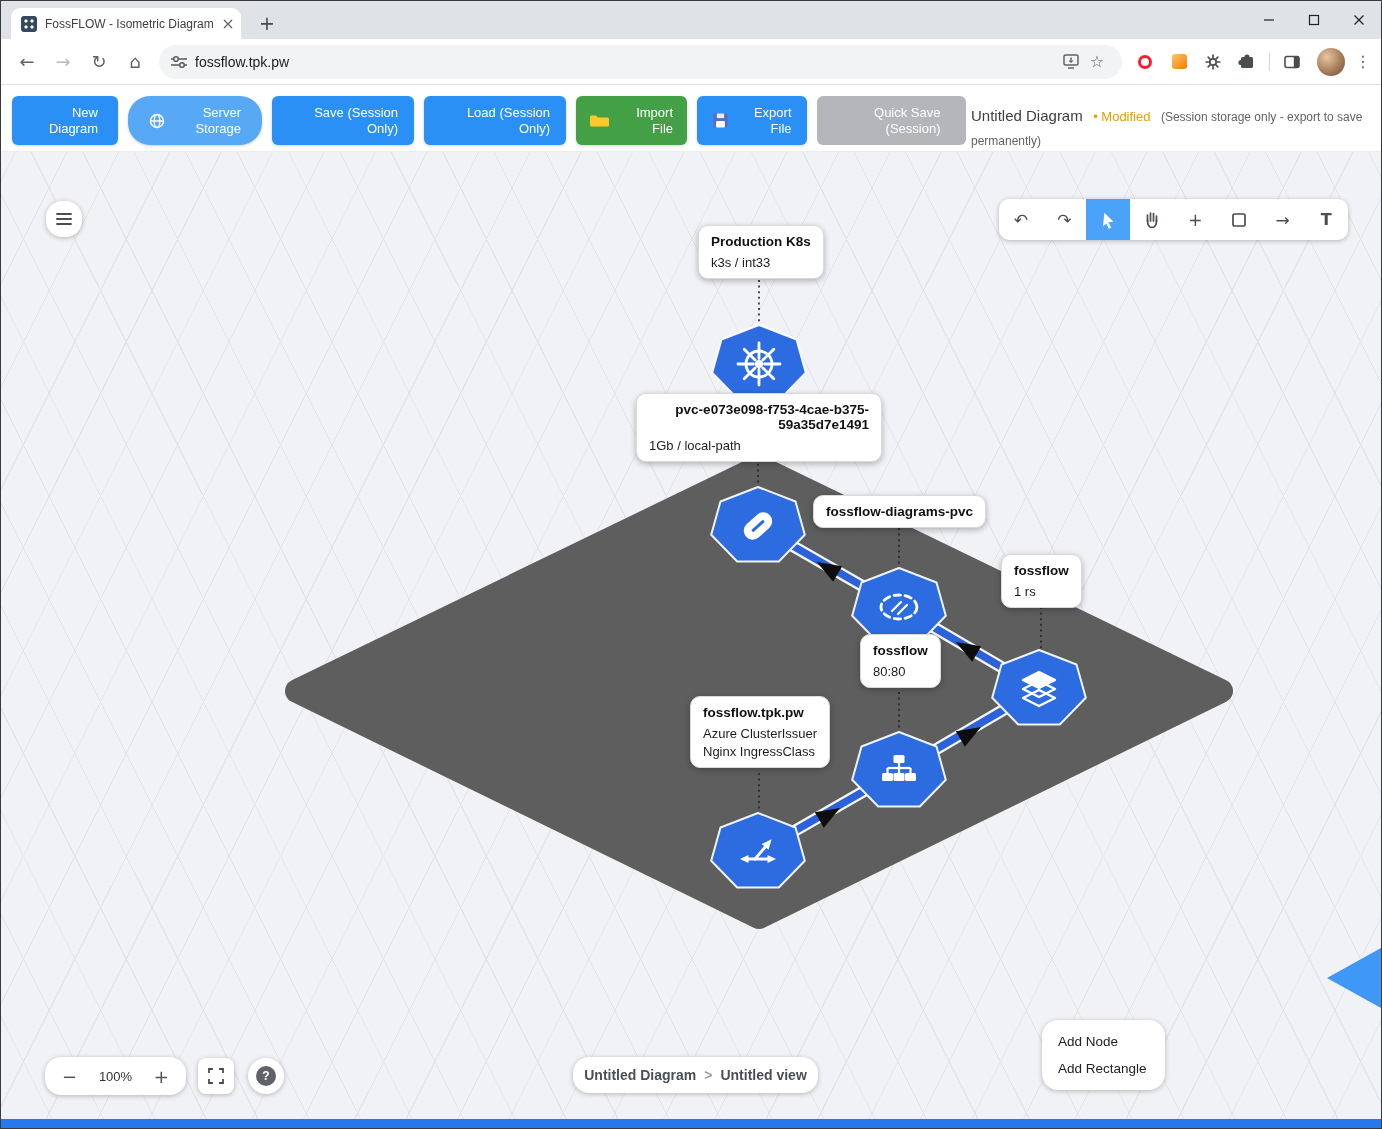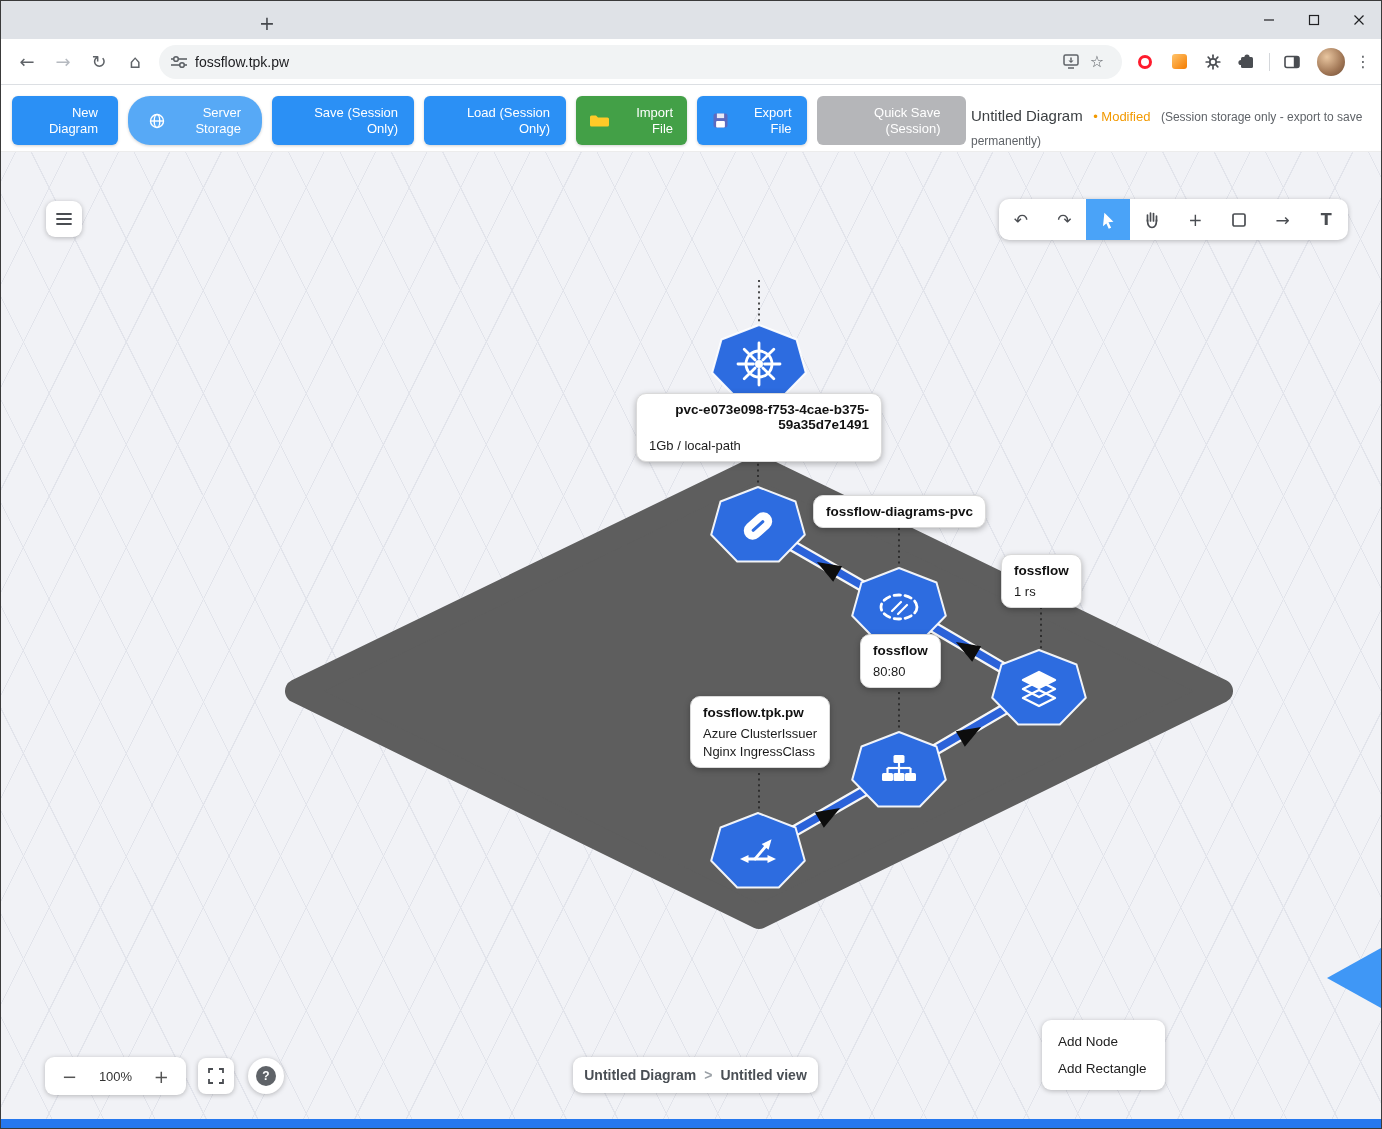--- a/index.html
+++ b/index.html
@@ -55,21 +55,21 @@
   
   .canvas { position:absolute; left:0; top:151px; width:1382px; height:969px; background-color:#f1f2f6;
     background-image: repeating-linear-gradient(63.43deg,#e2e4eb 0 1px,transparent 1px 46px),
                       repeating-linear-gradient(-63.43deg,#e2e4eb 0 1px,transparent 1px 46px);
     overflow:hidden; }
   .scene { position:absolute; left:0; top:0; width:1382px; height:969px; display:block; }
   .platform { fill:#5e5e5e; stroke:#5e5e5e; stroke-width:24; stroke-linejoin:round; }
   .nshape { fill:#2d6ce0; stroke:rgba(255,255,255,.92); stroke-width:2; stroke-linejoin:round; }
   .dotted line { stroke:#222; stroke-width:1.6; stroke-dasharray:2 3.6; }
 
-  .floating { position:absolute; background:#fff; border-radius:9px; box-shadow:0 1px 5px rgba(0,0,0,.25); }
+  .floating { position:absolute; background:#fff; border-radius:16px; box-shadow:0 1px 5px rgba(0,0,0,.25); }
   .hamburger { left:45px; top:49px; width:36px; height:36px; display:flex; align-items:center; justify-content:center; cursor:pointer; }
 
   .palette { left:998px; top:47px; width:349px; height:41px; border-radius:10px; display:flex; overflow:hidden; }
   .ptool { flex:1; display:flex; align-items:center; justify-content:center; font-size:17px; color:#4a4d52; cursor:pointer; font-family:"DejaVu Sans",sans-serif; }
   .ptool.active { background:#4aa3f8; color:#fff; }
   .ptool.ttool { font-weight:bold; font-size:16px; }
 
   .nlabel { position:absolute; background:#fff; border:1px solid #dadada; border-radius:10px; padding:8px 12px; box-shadow:0 2px 6px rgba(0,0,0,.28); z-index:5; }
   .nlabel .t { font-weight:bold; font-size:13.5px; color:#111; white-space:nowrap; }
   .nlabel .t.wrap { white-space:normal; word-wrap:break-word;text-align:right; }
@@ -91,20 +91,27 @@
   .ctxitem { padding:6px 16px; font-size:13.5px; color:#222; cursor:pointer; white-space:nowrap; }
 
   .bottombar { position:absolute; left:0; bottom:0; width:100%; height:9px; background:#2678ee; }
 </style>
 </head>
 <body>
 
 <div id="app">
 
   <div class="tabstrip">
+    <div class="tab">
+      <span class="favicon"></span>
+      <span class="tab-title">FossFLOW - Isometric Diagram</span>
+      <svg class="tab-close" width="10" height="10" viewBox="0 0 10 10">
+          <path d="M1 1 L9 9 M9 1 L1 9" stroke="#5f6368" stroke-width="1.3"></path>
+        </svg>
+    </div>
     <span class="newtab">+</span>
     <div class="wincontrols">
       <span class="winbtn">
           <svg width="12" height="12" viewBox="0 0 12 12">
             <line x1="1" y1="6" x2="11" y2="6" stroke="#202124" stroke-width="1.2"></line>
           </svg>
         </span>
       <span class="winbtn">
           <svg width="12" height="12" viewBox="0 0 12 12">
             <rect x="1.5" y="1.5" width="9" height="9" fill="none" stroke="#202124" stroke-width="1.2"></rect>
@@ -378,20 +385,24 @@
       <span class="ptool">+</span>
       <span class="ptool">
           <svg width="16" height="16" viewBox="0 0 16 16">
             <rect x="2" y="2" width="12" height="12" rx="1.5" fill="none" stroke="#4a4d52" stroke-width="1.7"></rect>
           </svg>
         </span>
       <span class="ptool">→</span>
       <span class="ptool ttool">T</span>
     </div>
 
+    <div class="nlabel" style="left:697px; top:73px;">
+      <div class="t">Production K8s</div>
+      <div class="l">k3s / int33</div>
+    </div>
     <div class="nlabel wide" style="left:635px; top:241px;">
       <div class="t wrap">pvc-e073e098-f753-4cae-b375-59a35d7e1491</div>
       <div class="l">1Gb / local-path</div>
     </div>
     <div class="nlabel" style="left:812px; top:343px;">
       <div class="t">fossflow-diagrams-pvc</div>
     </div>
     <div class="nlabel" style="left:1000px; top:402px;">
       <div class="t">fossflow</div>
       <div class="l">1 rs</div>

